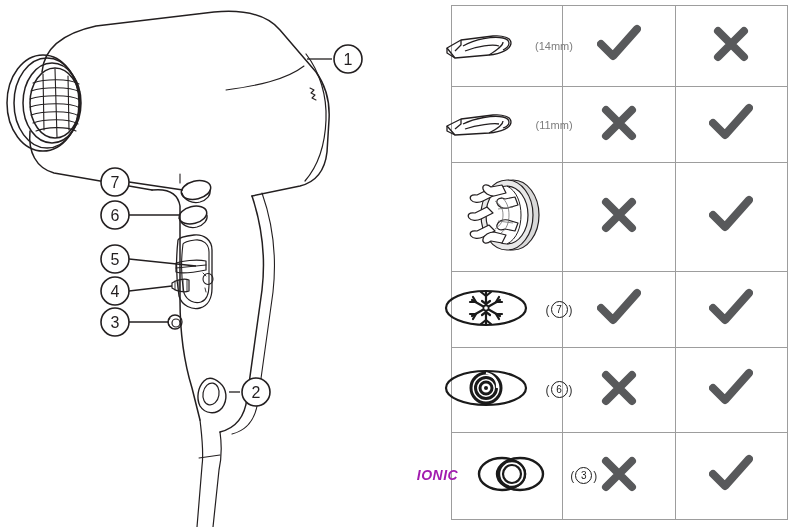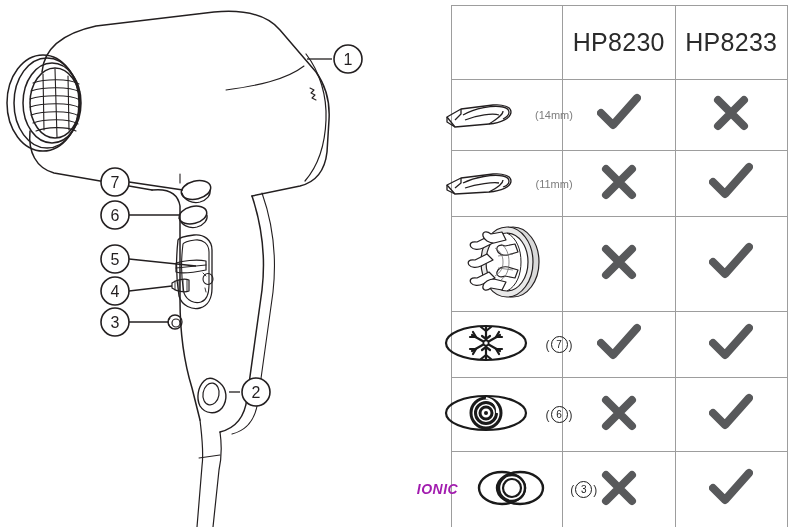--- a/index.html
+++ b/index.html
@@ -258,25 +258,20 @@
   </div>
 
   <table id="compare-table">
     <colgroup>
       <col class="c-feature">
       <col class="c-model">
       <col class="c-model">
     </colgroup>
     <tbody>
 
-      <tr class="header-row">
-        <td class="blank-head"></td>
-        <td class="model-head">HP8230</td>
-        <td class="model-head">HP8233</td>
-      </tr>
 
       <tr class="r1">
         <td class="feature-cell">
           <div class="feature-inner">
             <span>
               <svg width="78" height="40" viewBox="0 0 78 40" fill="none" stroke="#231f20" stroke-width="1.3" stroke-linejoin="round">
                 <path d="M6,24 L20,16 L52,12 C62,11 70,14 70,19 C70,25 60,30 48,31 L14,34 Z"></path>
                 <path d="M6,24 L6,29 L14,34"></path>
                 <path d="M20,16 L20,21 L14,27"></path>
                 <path d="M22,22 C34,15 52,12 62,14 C70,16 70,22 62,26"></path>

